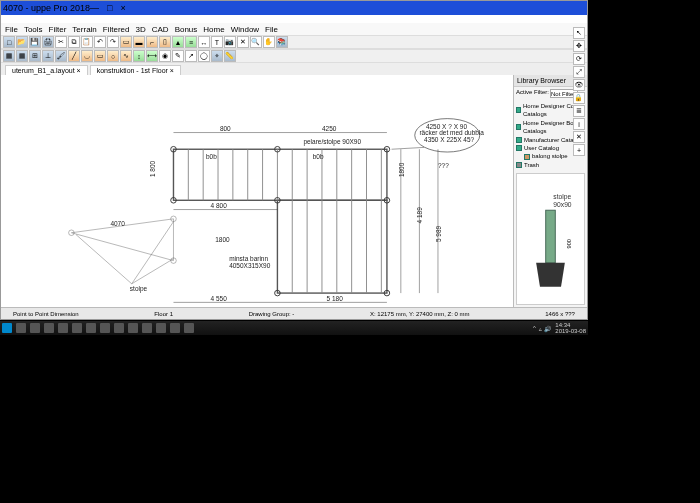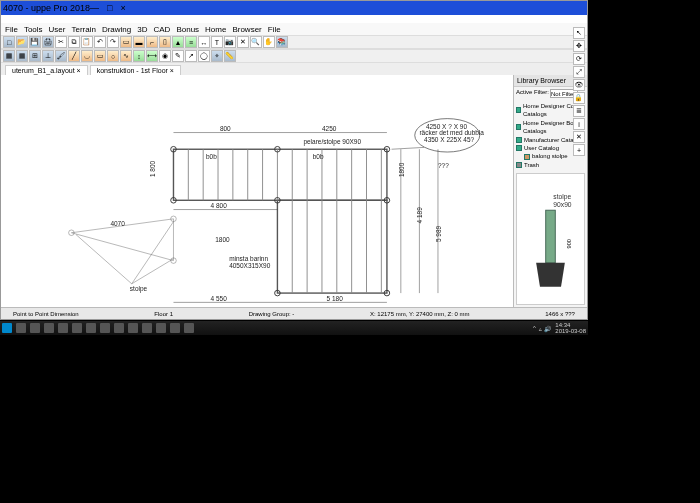--- a/index.html
+++ b/index.html
@@ -53,28 +53,28 @@
     <div class="wincontrols">
       <span>—</span>
       <span>□</span>
       <span>×</span>
     </div>
   </div>
 
   <div class="menubar">
     <span>File</span>
     <span>Tools</span>
-    <span>User</span>
+    <span>Filter</span>
     <span>Terrain</span>
-    <span>Drawing</span>
+    <span>Filtered</span>
     <span>3D</span>
     <span>CAD</span>
     <span>Bonus</span>
     <span>Home</span>
-    <span>Browser</span>
+    <span>Window</span>
     <span>File</span>
   </div>
 
   <div class="toolbar">
     <div class="tbtn c1">□</div>
     <div class="tbtn c1">📂</div>
     <div class="tbtn c1">💾</div>
     <div class="tbtn c1">🖨</div>
     <div class="tbtn">✂</div>
     <div class="tbtn">⧉</div>

